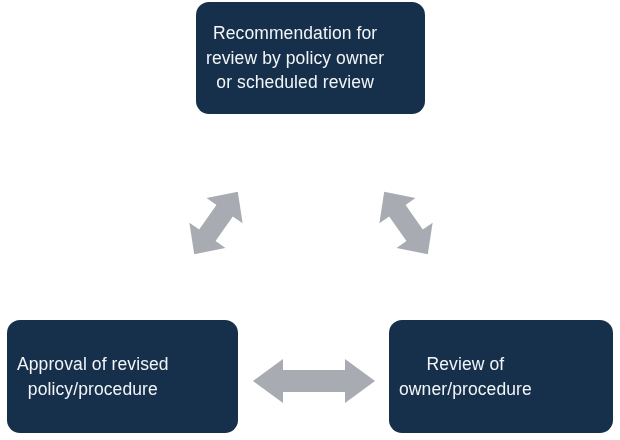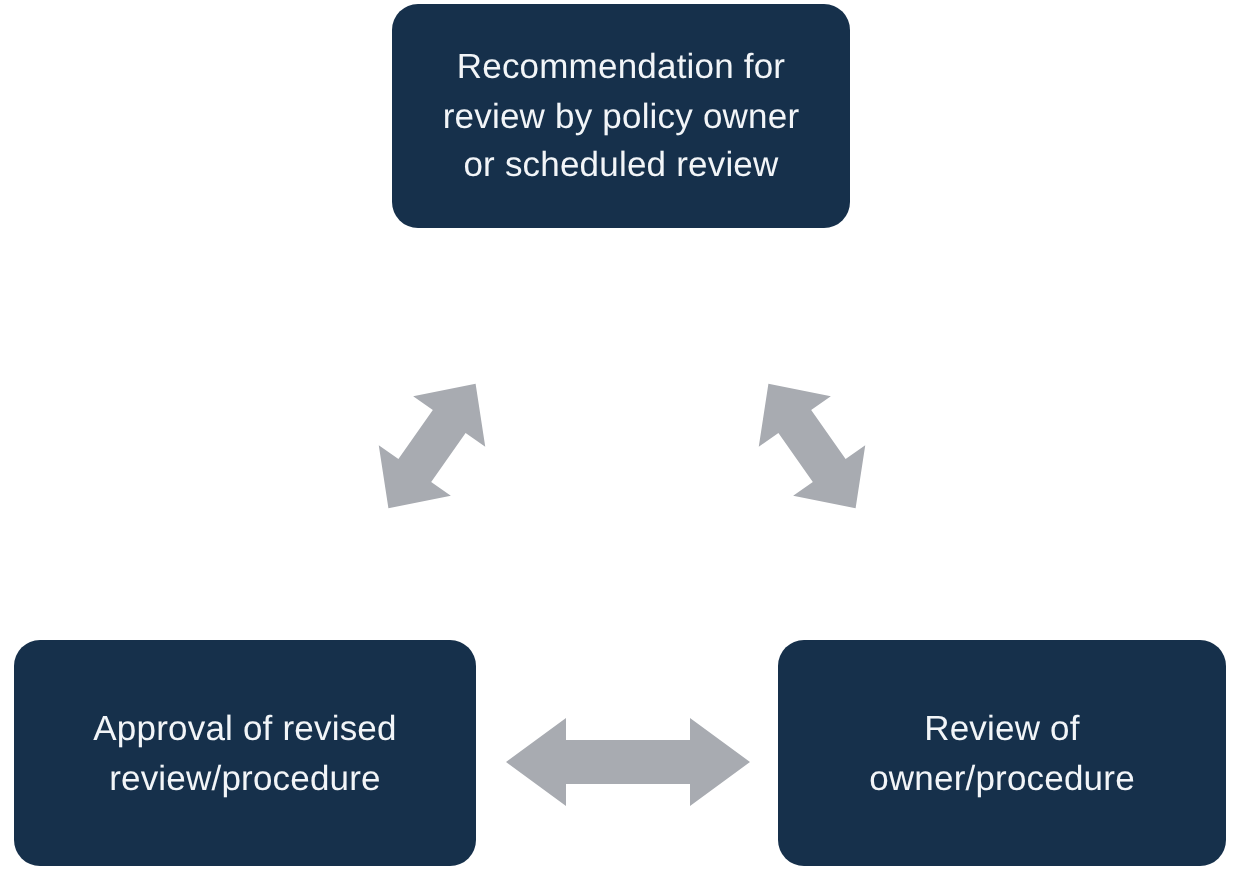--- a/index.html
+++ b/index.html
@@ -18,21 +18,20 @@
     background: #ffffff;
     overflow: hidden;
   }
   .node-box {
     position: absolute;
     box-sizing: border-box;
     background: #16304b;
     border-radius: 13px;
     display: flex;
     align-items: center;
-    justify-content: center;
     text-align: center;
     color: #f2f5f8;
     font-size: 17.5px;
     line-height: 1.42;
     letter-spacing: 0.1px;
     font-weight: 400;
     padding: 6px 10px;
     -webkit-font-smoothing: antialiased;
   }
   .node-label {
@@ -86,21 +85,21 @@
 <div id="diagram-canvas">
 
   <div class="node-box" id="node-recommendation">
     <span class="node-label">Recommendation for
 review by policy owner
 or scheduled review</span>
   </div>
 
   <div class="node-box" id="node-approval">
     <span class="node-label">Approval of revised
-review/procedure</span>
+policy/procedure</span>
   </div>
 
   <div class="node-box" id="node-review">
     <span class="node-label">Review of
 owner/procedure</span>
   </div>
 
   <svg class="connector" id="connector-left" viewBox="0 0 92 126" width="92" height="126">
     <g transform="rotate(-55 46 63)">
       <polygon fill="#a8abb1" points="8,63 31,41 31,53 61,53 61,41 84,63 61,85 61,73 31,73 31,85"></polygon>

